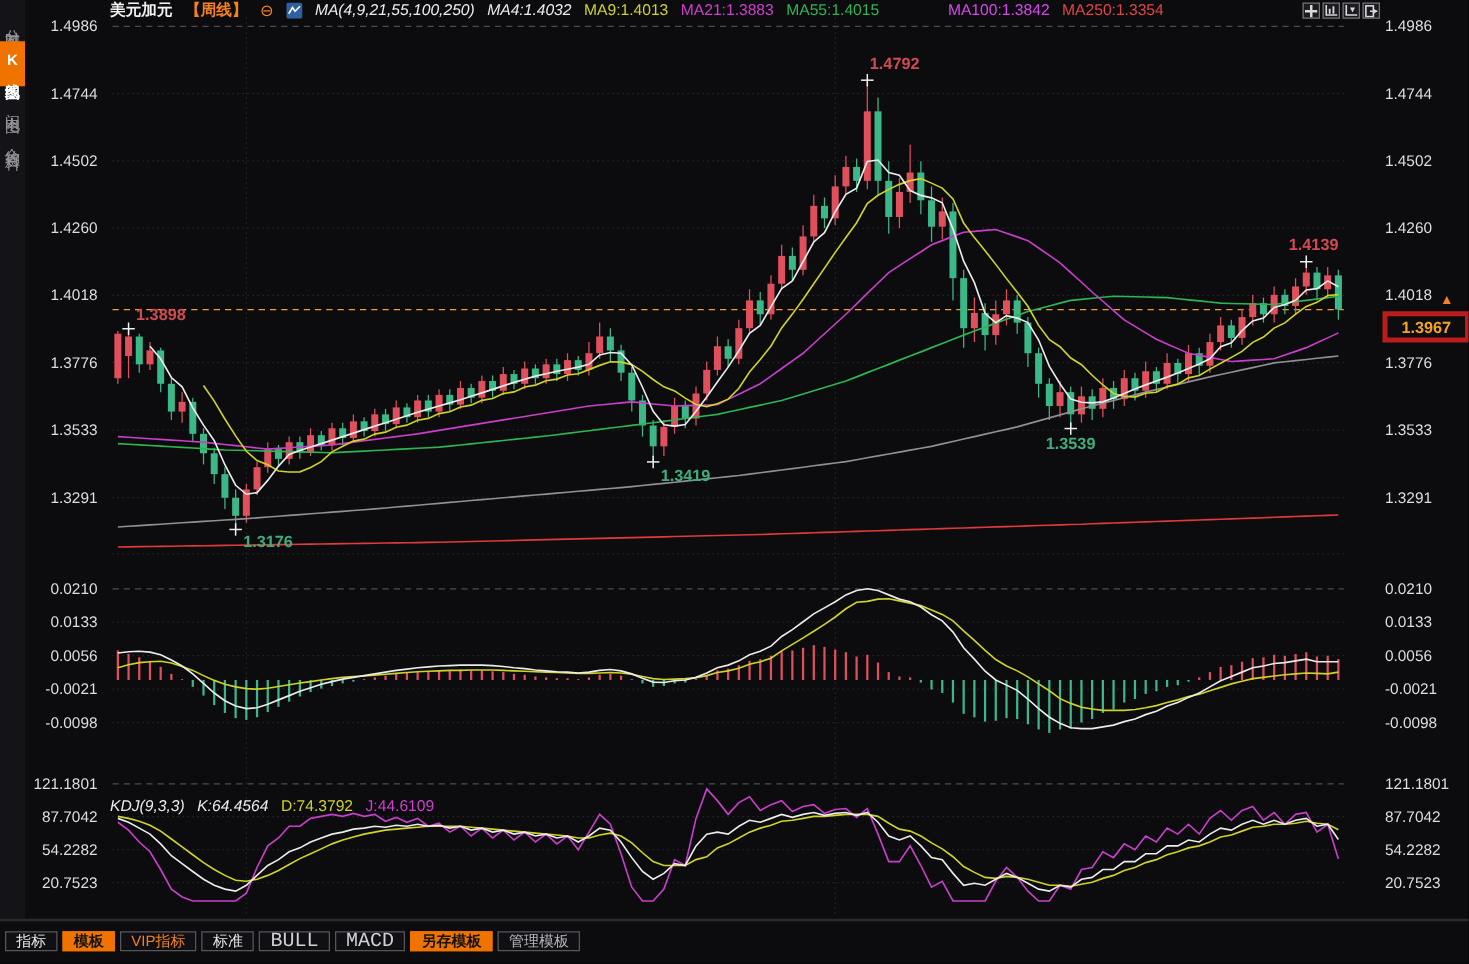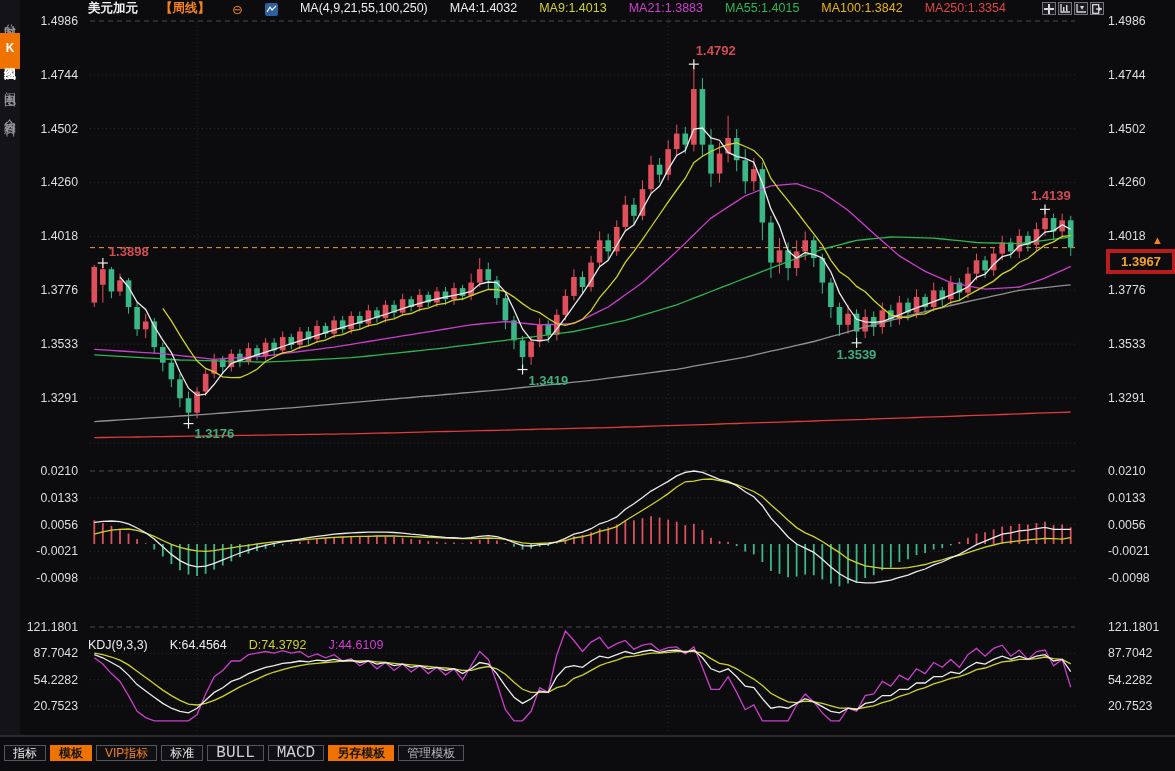--- a/index.html
+++ b/index.html
@@ -7,27 +7,27 @@
        font-family:"Liberation Sans","DejaVu Sans",sans-serif;color:#e6e6e6;}
   
   .sidebar{position:absolute;left:0;top:0;width:20px;height:735px;background:#141418;
            display:flex;flex-direction:column;align-items:center;padding-top:6px;box-sizing:border-box;gap:5px;z-index:4;}
   .stab{writing-mode:vertical-rl;text-orientation:upright;font-size:12px;color:#96969b;
         padding:8px 0;width:20px;text-align:center;cursor:pointer;letter-spacing:2px;line-height:20px;}
   .stab.active{background:#f07300;color:#ffffff;font-weight:bold;}
   
   #chart-svg{position:absolute;left:20px;top:0;z-index:1;}
   
-  .hdr{position:absolute;display:flex;gap:22px;align-items:flex-end;font-size:12.5px;
+  .hdr{position:absolute;display:flex;gap:10px;align-items:center;font-size:12.5px;
        white-space:nowrap;z-index:3;line-height:15px;}
   .hdr-main{left:88px;top:1px;}
   .hdr-macd{left:88px;top:444px;}
   .hdr-kdj{left:88px;top:638px;}
-  .c-w{color:#ececec;} .c-y{color:#cfd327;} .c-m{color:#cf3fcf;} .c-g{color:#2eb553;}
-  .c-gr{color:#eab308;} .c-r{color:#e04545;} .c-o{color:#f5821f;font-weight:bold;}
+  .c-w{color:#ececec;font-style:italic;} .c-y{color:#cfd327;} .c-m{color:#cf3fcf;} .c-g{color:#2eb553;}
+  .c-gr{color:#d946ef;margin-left:45px;} .c-r{color:#e04545;} .c-o{color:#f5821f;font-weight:bold;}
   .sym{color:#f2f2f2;font-weight:bold;}
   .minus-circle{color:#f5821f;font-size:13px;line-height:13px;}
   .chart-chip{width:13px;height:13px;display:inline-block;}
   
   .toolicons{position:absolute;left:1042px;top:2px;display:flex;gap:2px;z-index:3;}
   .ticon{width:14px;height:13px;border:1px solid #73737a;background:#1b1b20;box-sizing:border-box;
          display:flex;align-items:center;justify-content:center;cursor:pointer;}
   
   .pricebox{position:absolute;left:1106px;top:249px;width:62px;height:17px;border:4px solid #b91c1c;
             background:#0d0d10;color:#f6a229;font-size:13px;font-weight:bold;display:flex;

